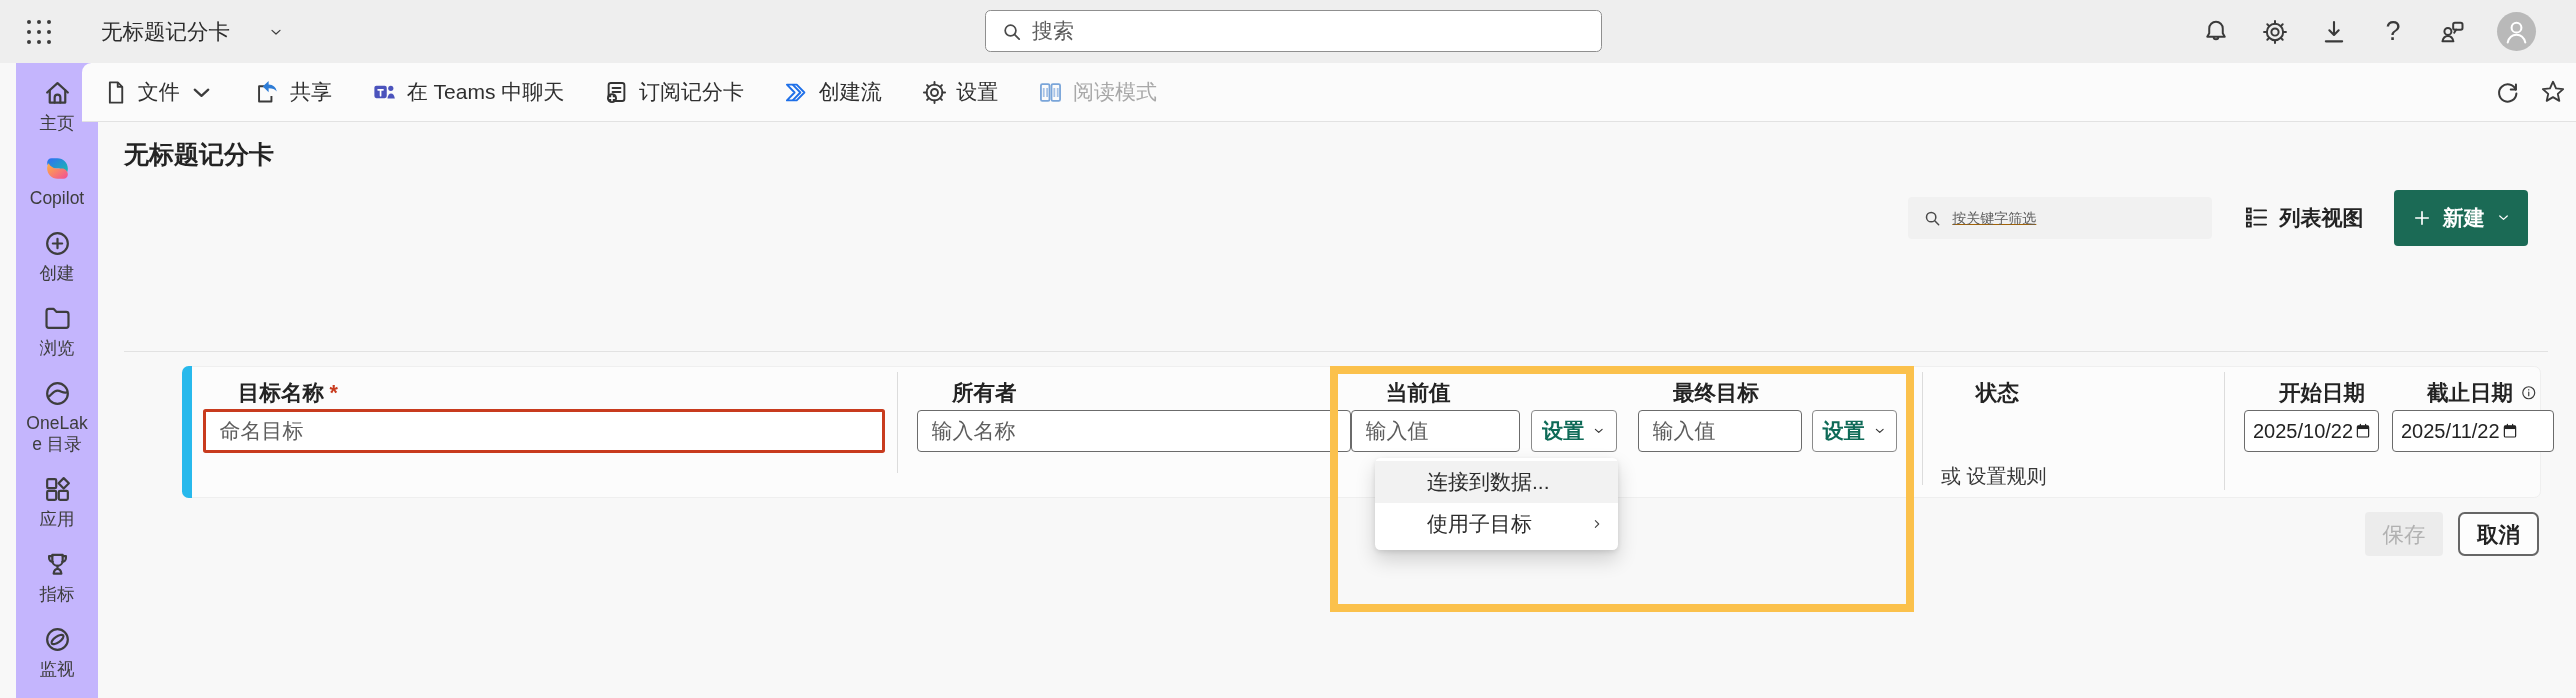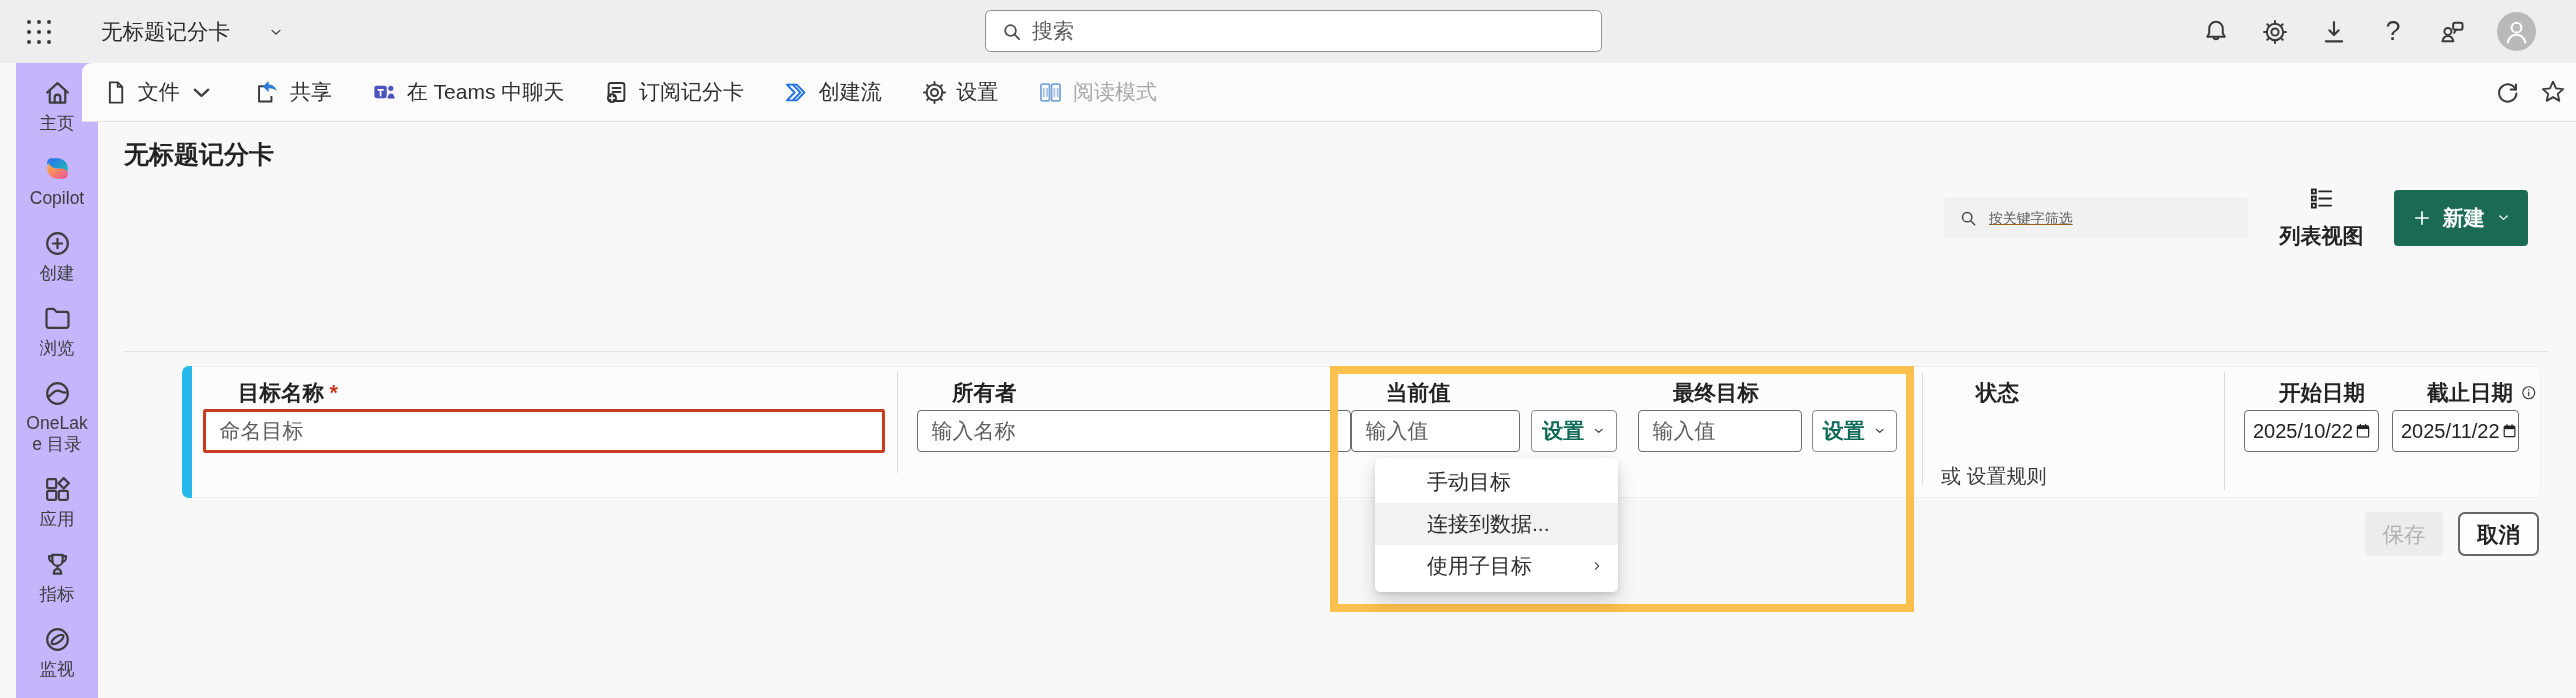--- a/index.html
+++ b/index.html
@@ -40,21 +40,21 @@
   .tool-label { font-size:21px; color:#2f2f2f; white-space:nowrap; }
   .tool-label.disabled { color:#a8a8a8; }
   .toolbar-right { position:absolute; right:9.4px; display:flex; align-items:center; gap:17.5px; }
 
   
   .content { position:absolute; left:82px; top:122px; right:0; bottom:0; background:#f8f8f8; }
   .page-title { position:absolute; left:42px; top:16px; font-size:25px; font-weight:700; color:#232323; }
   .actions-row { position:absolute; top:74px; right:48px; height:43px; display:flex; align-items:center; gap:31px; }
   .filter-box { width:304px; height:42px; background:#f1f1f1; border-radius:4px; display:flex; align-items:center; padding-left:13.5px; gap:10.8px; }
   .filter-box input { border:none; outline:none; background:transparent; font-size:14px; width:242px; font-family:inherit; color:#a16207;text-decoration:underline; }
-  .listview-btn { display:flex; align-items:center; gap:9.4px; cursor:pointer; font-size:21px; font-weight:700; color:#232323;flex-direction:column; }
+  .listview-btn { display:flex; align-items:center; gap:9.4px; cursor:pointer; font-size:21px; font-weight:700; color:#232323; }
   .new-btn { height:56px; padding:0 17.5px; background:#1b6a55; border:none; border-radius:4px; color:#fff;
              display:flex; align-items:center; gap:10.8px; font-size:21px; font-weight:700; cursor:pointer; font-family:inherit; }
   .divider-h { position:absolute; top:229px; left:42px; right:28px; height:1.3px; background:#e2e2e2; }
 
   
   .goal-card { position:absolute; left:100px; top:244px; width:2359px; height:132px; background:#fcfcfc;
                border:0.7px solid #efefef; border-radius:6.7px; }
   .accent-bar { position:absolute; left:-0.7px; top:-0.7px; bottom:-0.7px; width:9.4px; background:#28b9ec; border-radius:6.7px 0 0 6.7px; }
   .f-label { position:absolute; top:10.8px; font-size:21.5px; font-weight:700; color:#232323; white-space:nowrap;margin-left:35px; }
   .req { color:#c83b1e; margin-left:5.4px; font-weight:700; }
@@ -446,38 +446,35 @@
 
       <div class="f-label label-row" style="left:2209px;">
         <span>截止日期</span>
         <svg width="17.5" height="17.5" viewBox="0 0 24 24">
             <g fill="none" stroke="#3a3a3a" stroke-width="1.6" stroke-linecap="round">
               <circle cx="12" cy="12" r="8.2"></circle>
               <path d="M12 11v5M12 7.8v.3"></path>
             </g>
           </svg>
       </div>
-      <div class="date-box" style="left:2209px; width:127px;">
+      <div class="date-box" style="left:2209px; width:162px;">
         <span>2025/11/22</span>
         <svg width="18" height="18" viewBox="0 0 24 24">
             <g stroke="#232323" stroke-width="1.6" fill="none" stroke-linecap="round">
               <rect x="4.5" y="5" width="15" height="15" rx="1.5"></rect>
               <path d="M8.5 3v3.4M15.5 3v3.4"></path>
             </g>
             <rect x="4.5" y="5" width="15" height="4.4" fill="#232323"></rect>
           </svg>
       </div>
     </section>
 
     <div class="highlight-box"></div>
 
     <div class="dropdown">
-      <div class="menu-item">
-        <span>手动目标</span>
-      </div>
       <div class="menu-item hl">
         <span>连接到数据...</span>
       </div>
       <div class="menu-item">
         <span>使用子目标</span>
         <span class="submenu-chev">
           <svg width="13.5" height="13.5" viewBox="0 0 24 24">
               <path d="M9.5 6l6 6-6 6" fill="none" stroke="#444" stroke-width="1.9" stroke-linecap="round" stroke-linejoin="round"></path>
             </svg>
         </span>

